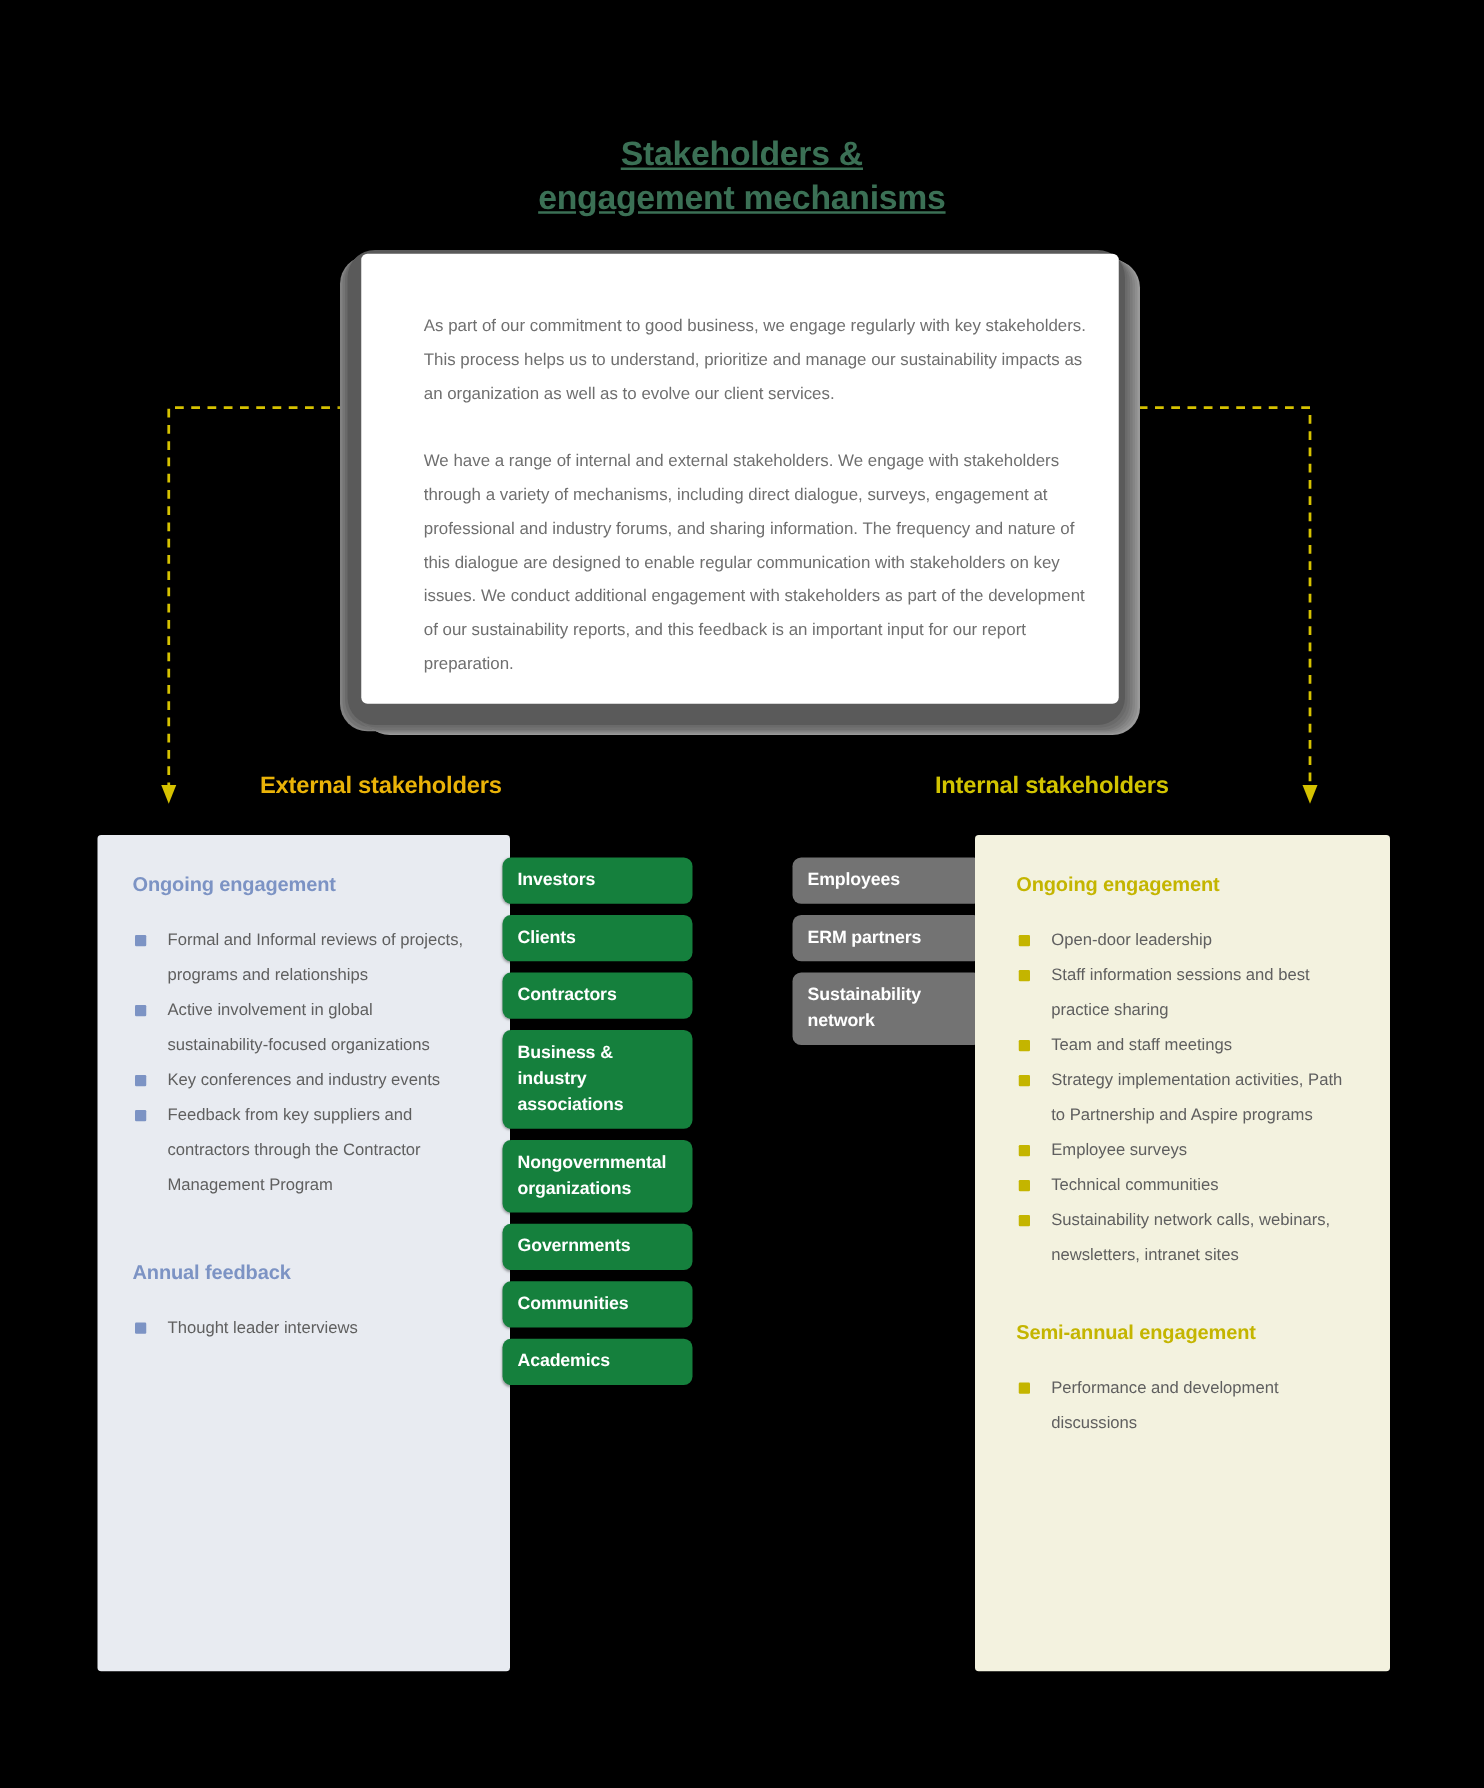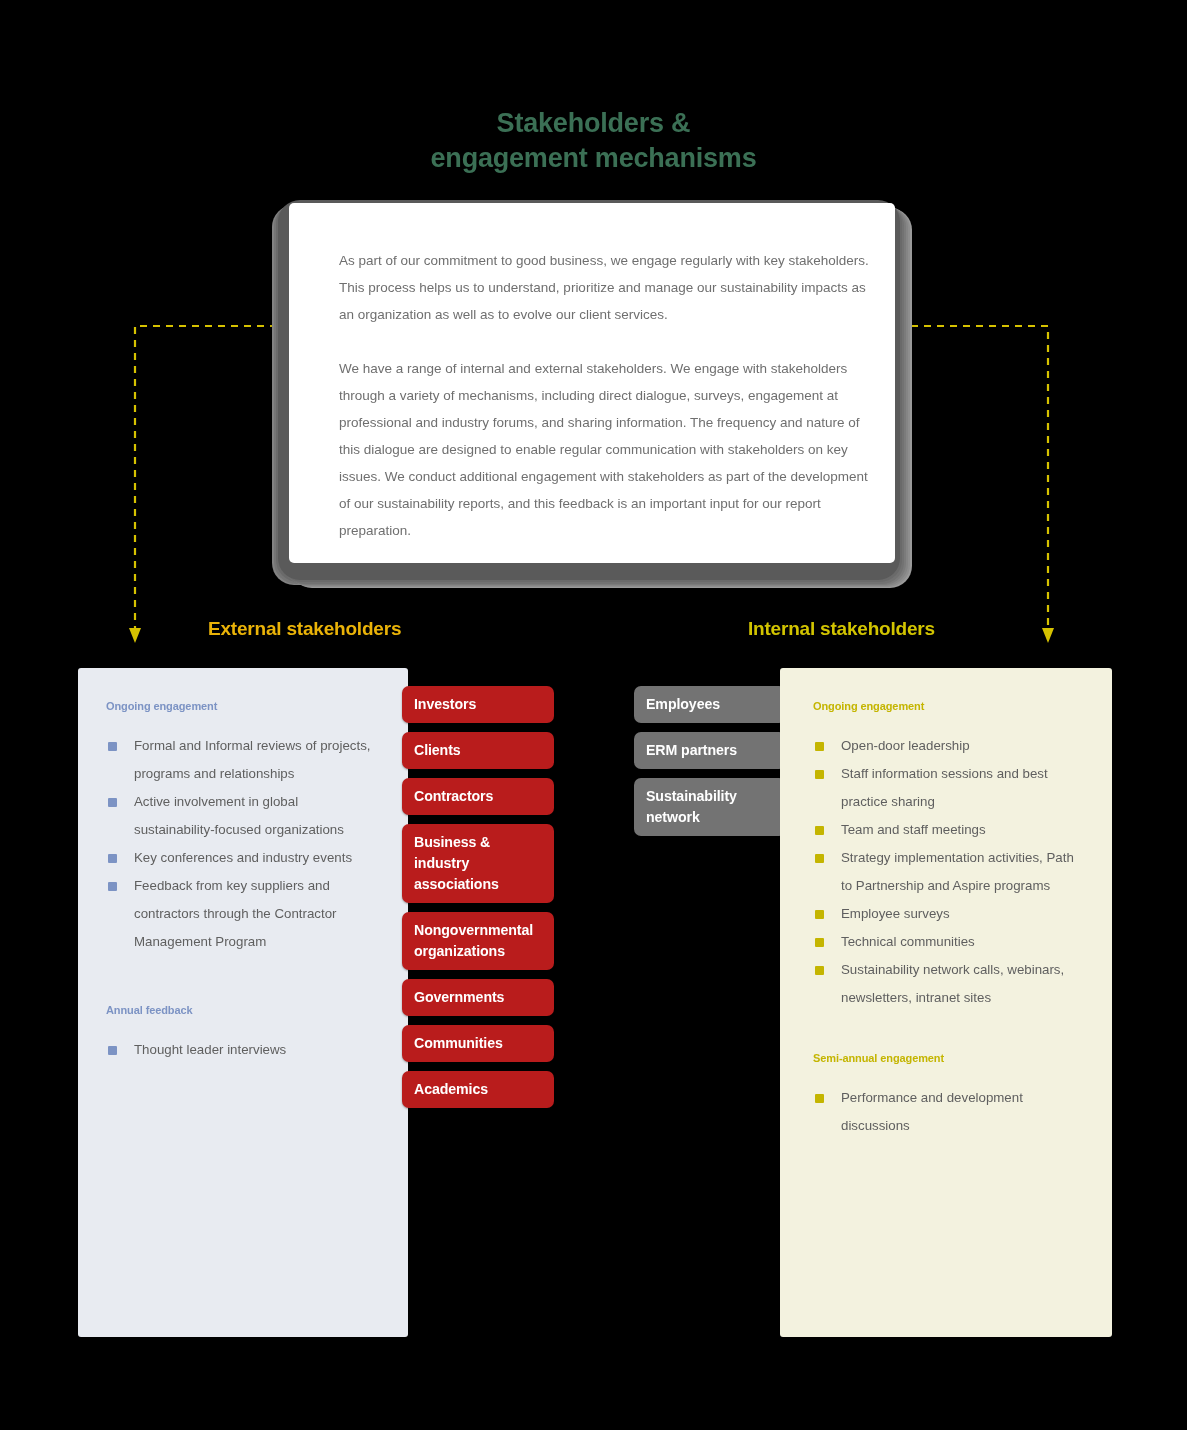--- a/index.html
+++ b/index.html
@@ -23,21 +23,21 @@
     top: 106px;
     left: 0;
     width: 1187px;
     text-align: center;
     font-size: 27px;
     font-weight: bold;
     line-height: 35px;
     color: #3b7055;
     letter-spacing: -0.2px;
   }
-  #page-title .t-line { display: block; }
+  #page-title .t-line { display: block; text-decoration: underline; }
 
   
   .connector-svg {
     position: absolute;
     top: 0; left: 0;
     width: 1187px;
     height: 1430px;
     pointer-events: none;
   }
 
@@ -124,21 +124,21 @@
     width: 332px;
     height: 669px;
     background: #f3f2df;
   }
 
   .panel-inner { position: absolute; }
   #external-inner { left: 28px; top: 32px; width: 268px; }
   #internal-inner { left: 33px; top: 32px; width: 270px; }
 
   .sub-heading {
-    font-size: 11px;
+    font-size: 16px;
     font-weight: bold;
     letter-spacing: -0.1px;
     margin-bottom: 20px;
   }
   .sub-heading.blue { color: #7c93c4; }
   .sub-heading.olive { color: #c4b500; }
 
   .sub-heading.spaced-blue { margin-top: 48px; }
   .sub-heading.spaced-olive { margin-top: 40px; }
 
@@ -172,21 +172,21 @@
     border-radius: 7px;
     color: #ffffff;
     font-size: 14.2px;
     font-weight: bold;
     line-height: 21px;
     padding: 8px 12px;
     margin-bottom: 9px;
     letter-spacing: -0.1px;
     box-shadow: 0 1px 2px rgba(0,0,0,0.35);
   }
-  .chip.blue { background: #b91c1c; }
+  .chip.blue { background: #15803d; }
   .chip.olive { background: #737373; }
 </style>
 </head>
 <body>
 
 <div id="page-title">
   <span class="t-line">Stakeholders &amp;</span>
   <span class="t-line">engagement mechanisms</span>
 </div>
 

